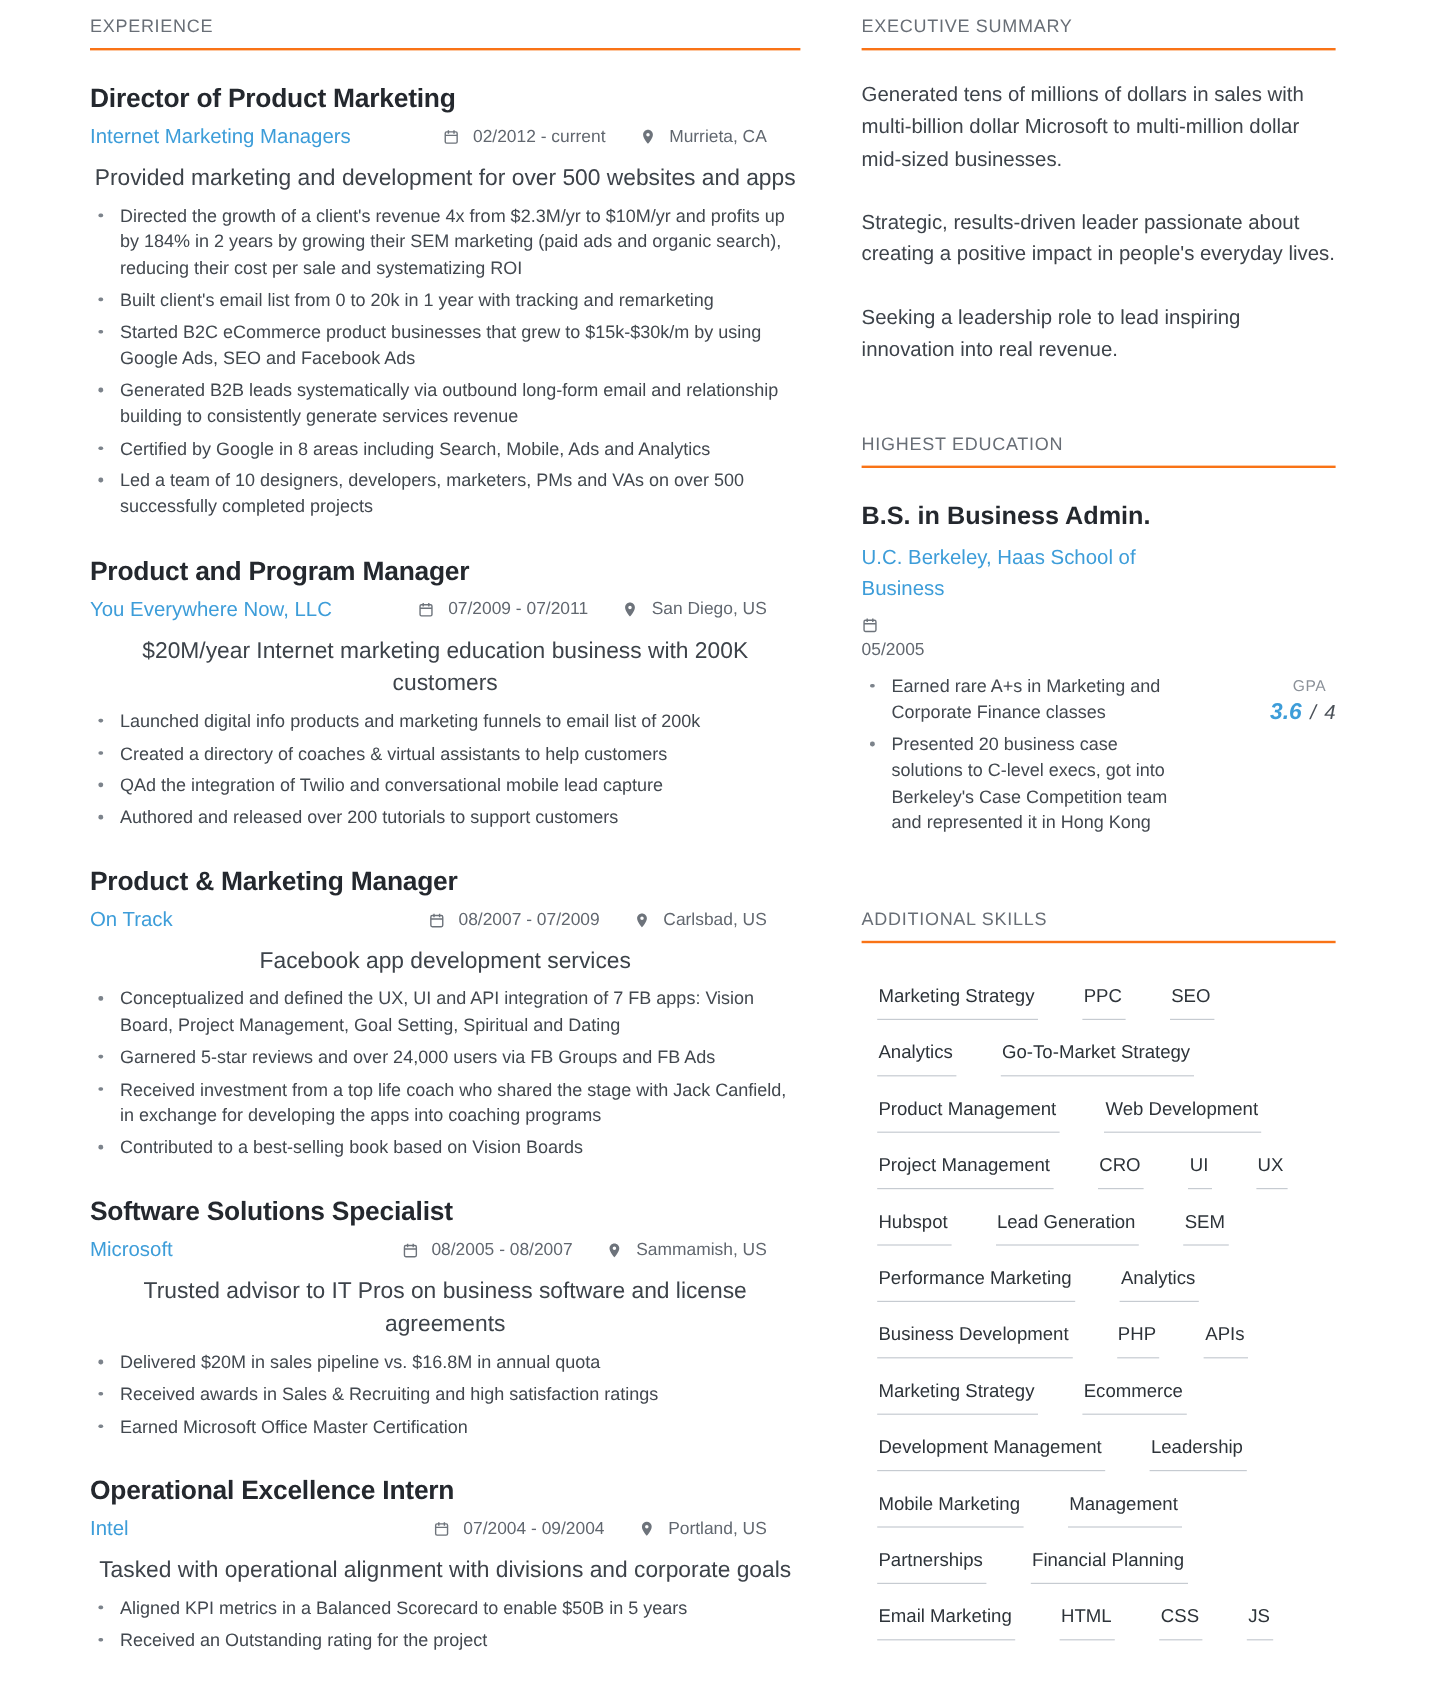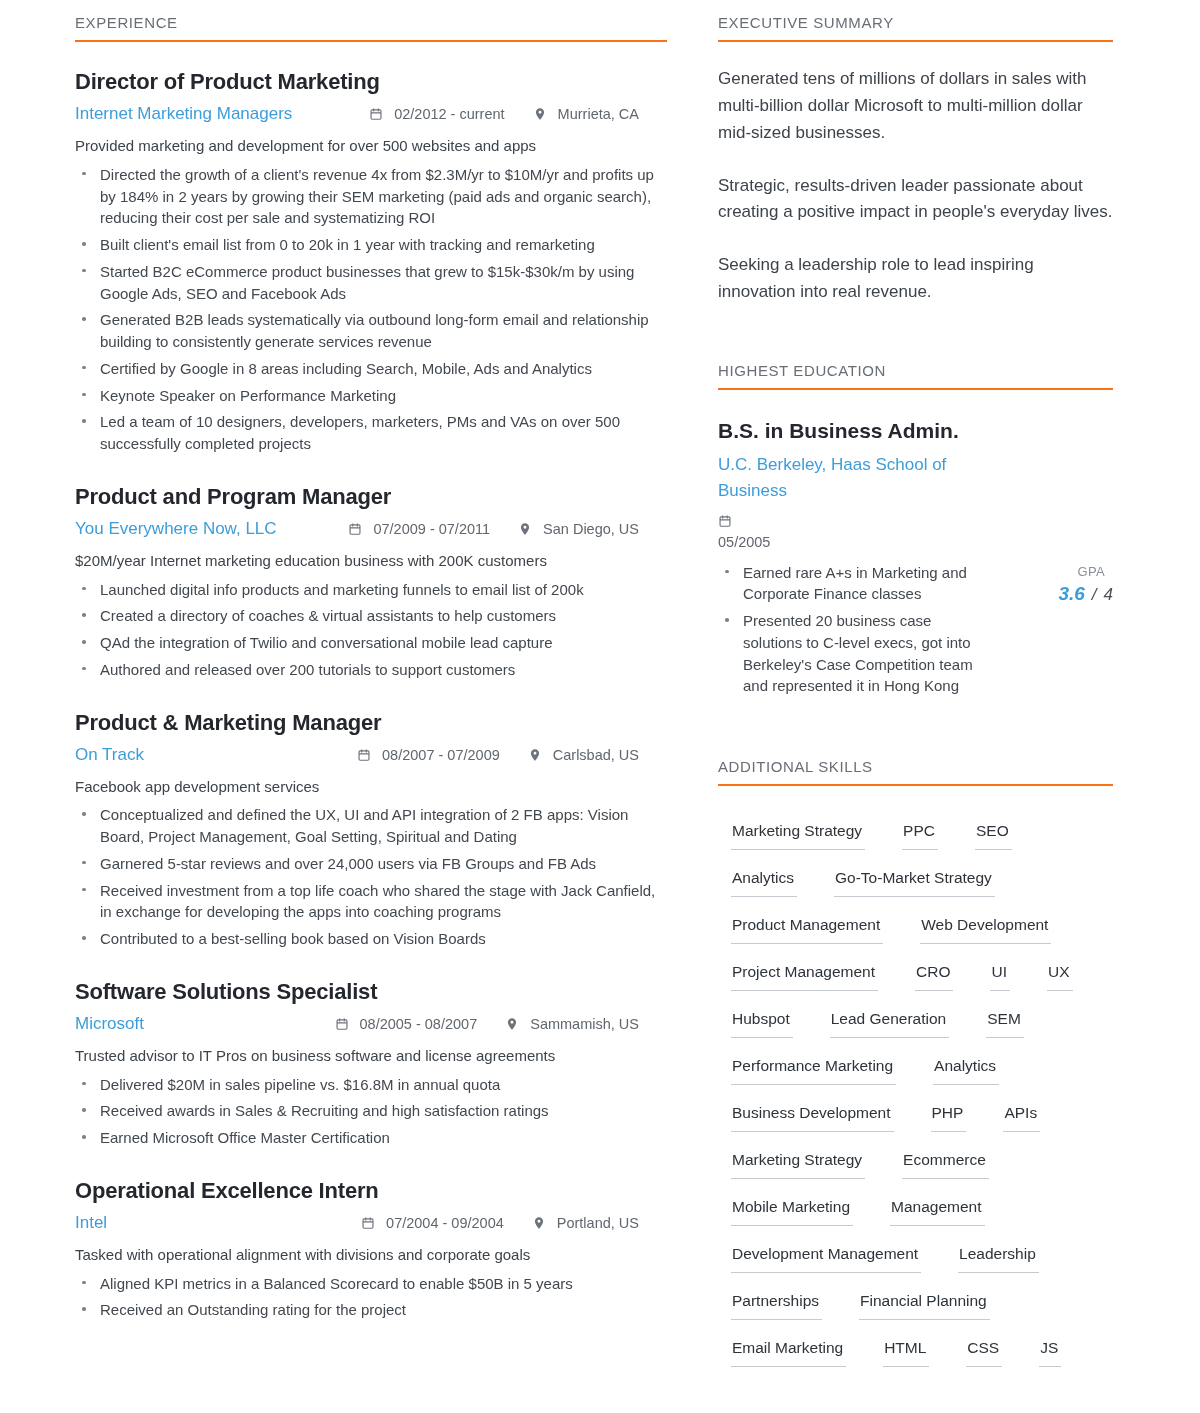--- a/index.html
+++ b/index.html
@@ -36,21 +36,21 @@
   .job-meta { display: flex; align-items: center; margin-bottom: 11px; }
   .company {
     font-size: 17px; color: #3d9dd9; text-decoration: none; cursor: pointer;
   }
   .meta-right { margin-left: auto; display: flex; gap: 28px; padding-right: 28px; }
   .meta-item {
     display: inline-flex; align-items: center; gap: 11px;
     font-size: 14.5px; color: #61676f; white-space: nowrap;
   }
   .icon { width: 14px; height: 14px; color: #6d737b; flex: 0 0 auto; }
-  .job-summary { font-size: 15px; line-height: 1.45; margin: 0 0 7px 0; color: #3d434a; }
+  .job-summary { font-size: 19px; line-height: 1.45; margin: 0 0 7px 0; color: #3d434a; text-align: center; }
 
   ul.bullets { list-style: none; margin: 0; padding: 0; }
   ul.bullets li {
     position: relative;
     padding-left: 25px;
     font-size: 15px; line-height: 1.45; color: #42484f;
     margin-bottom: 5px;
   }
   ul.bullets li::before {
     content: "";
@@ -126,21 +126,20 @@
             </span>
           </span>
         </div>
         <p class="job-summary">Provided marketing and development for over 500 websites and apps</p>
         <ul class="bullets">
           <li>Directed the growth of a client's revenue 4x from $2.3M/yr to $10M/yr and profits up by 184% in 2 years by growing their SEM marketing (paid ads and organic search), reducing their cost per sale and systematizing ROI</li>
           <li>Built client's email list from 0 to 20k in 1 year with tracking and remarketing</li>
           <li>Started B2C eCommerce product businesses that grew to $15k-$30k/m by using Google Ads, SEO and Facebook Ads</li>
           <li>Generated B2B leads systematically via outbound long-form email and relationship building to consistently generate services revenue</li>
           <li>Certified by Google in 8 areas including Search, Mobile, Ads and Analytics</li>
-          <li>Keynote Speaker on Performance Marketing</li>
           <li>Led a team of 10 designers, developers, marketers, PMs and VAs on over 500 successfully completed projects</li>
         </ul>
       </article>
 
       <article class="job">
         <h2 class="job-title">Product and Program Manager</h2>
         <div class="job-meta">
           <a class="company">You Everywhere Now, LLC</a>
           <span class="meta-right">
             <span class="meta-item">
@@ -182,21 +181,21 @@
             <span class="meta-item">
               <svg class="icon" viewBox="0 0 24 24">
                   <path fill="currentColor" d="M12 2C8.1 2 5 5.1 5 9c0 5.2 7 13 7 13s7-7.8 7-13c0-3.9-3.1-7-7-7zm0 9.5a2.5 2.5 0 1 1 0-5 2.5 2.5 0 0 1 0 5z"></path>
                 </svg>
               <span>Carlsbad, US</span>
             </span>
           </span>
         </div>
         <p class="job-summary">Facebook app development services</p>
         <ul class="bullets">
-          <li>Conceptualized and defined the UX, UI and API integration of 2 FB apps: Vision Board, Project Management, Goal Setting, Spiritual and Dating</li>
+          <li>Conceptualized and defined the UX, UI and API integration of 7 FB apps: Vision Board, Project Management, Goal Setting, Spiritual and Dating</li>
           <li>Garnered 5-star reviews and over 24,000 users via FB Groups and FB Ads</li>
           <li>Received investment from a top life coach who shared the stage with Jack Canfield, in exchange for developing the apps into coaching programs</li>
           <li>Contributed to a best-selling book based on Vision Boards</li>
         </ul>
       </article>
 
       <article class="job">
         <h2 class="job-title">Software Solutions Specialist</h2>
         <div class="job-meta">
           <a class="company">Microsoft</a>
@@ -326,26 +325,26 @@
         <div class="skill-row">
           <span class="skill">Business Development</span>
           <span class="skill">PHP</span>
           <span class="skill">APIs</span>
         </div>
         <div class="skill-row">
           <span class="skill">Marketing Strategy</span>
           <span class="skill">Ecommerce</span>
         </div>
         <div class="skill-row">
+          <span class="skill">Development Management</span>
+          <span class="skill">Leadership</span>
+        </div>
+        <div class="skill-row">
           <span class="skill">Mobile Marketing</span>
           <span class="skill">Management</span>
-        </div>
-        <div class="skill-row">
-          <span class="skill">Development Management</span>
-          <span class="skill">Leadership</span>
         </div>
         <div class="skill-row">
           <span class="skill">Partnerships</span>
           <span class="skill">Financial Planning</span>
         </div>
         <div class="skill-row">
           <span class="skill">Email Marketing</span>
           <span class="skill">HTML</span>
           <span class="skill">CSS</span>
           <span class="skill">JS</span>

